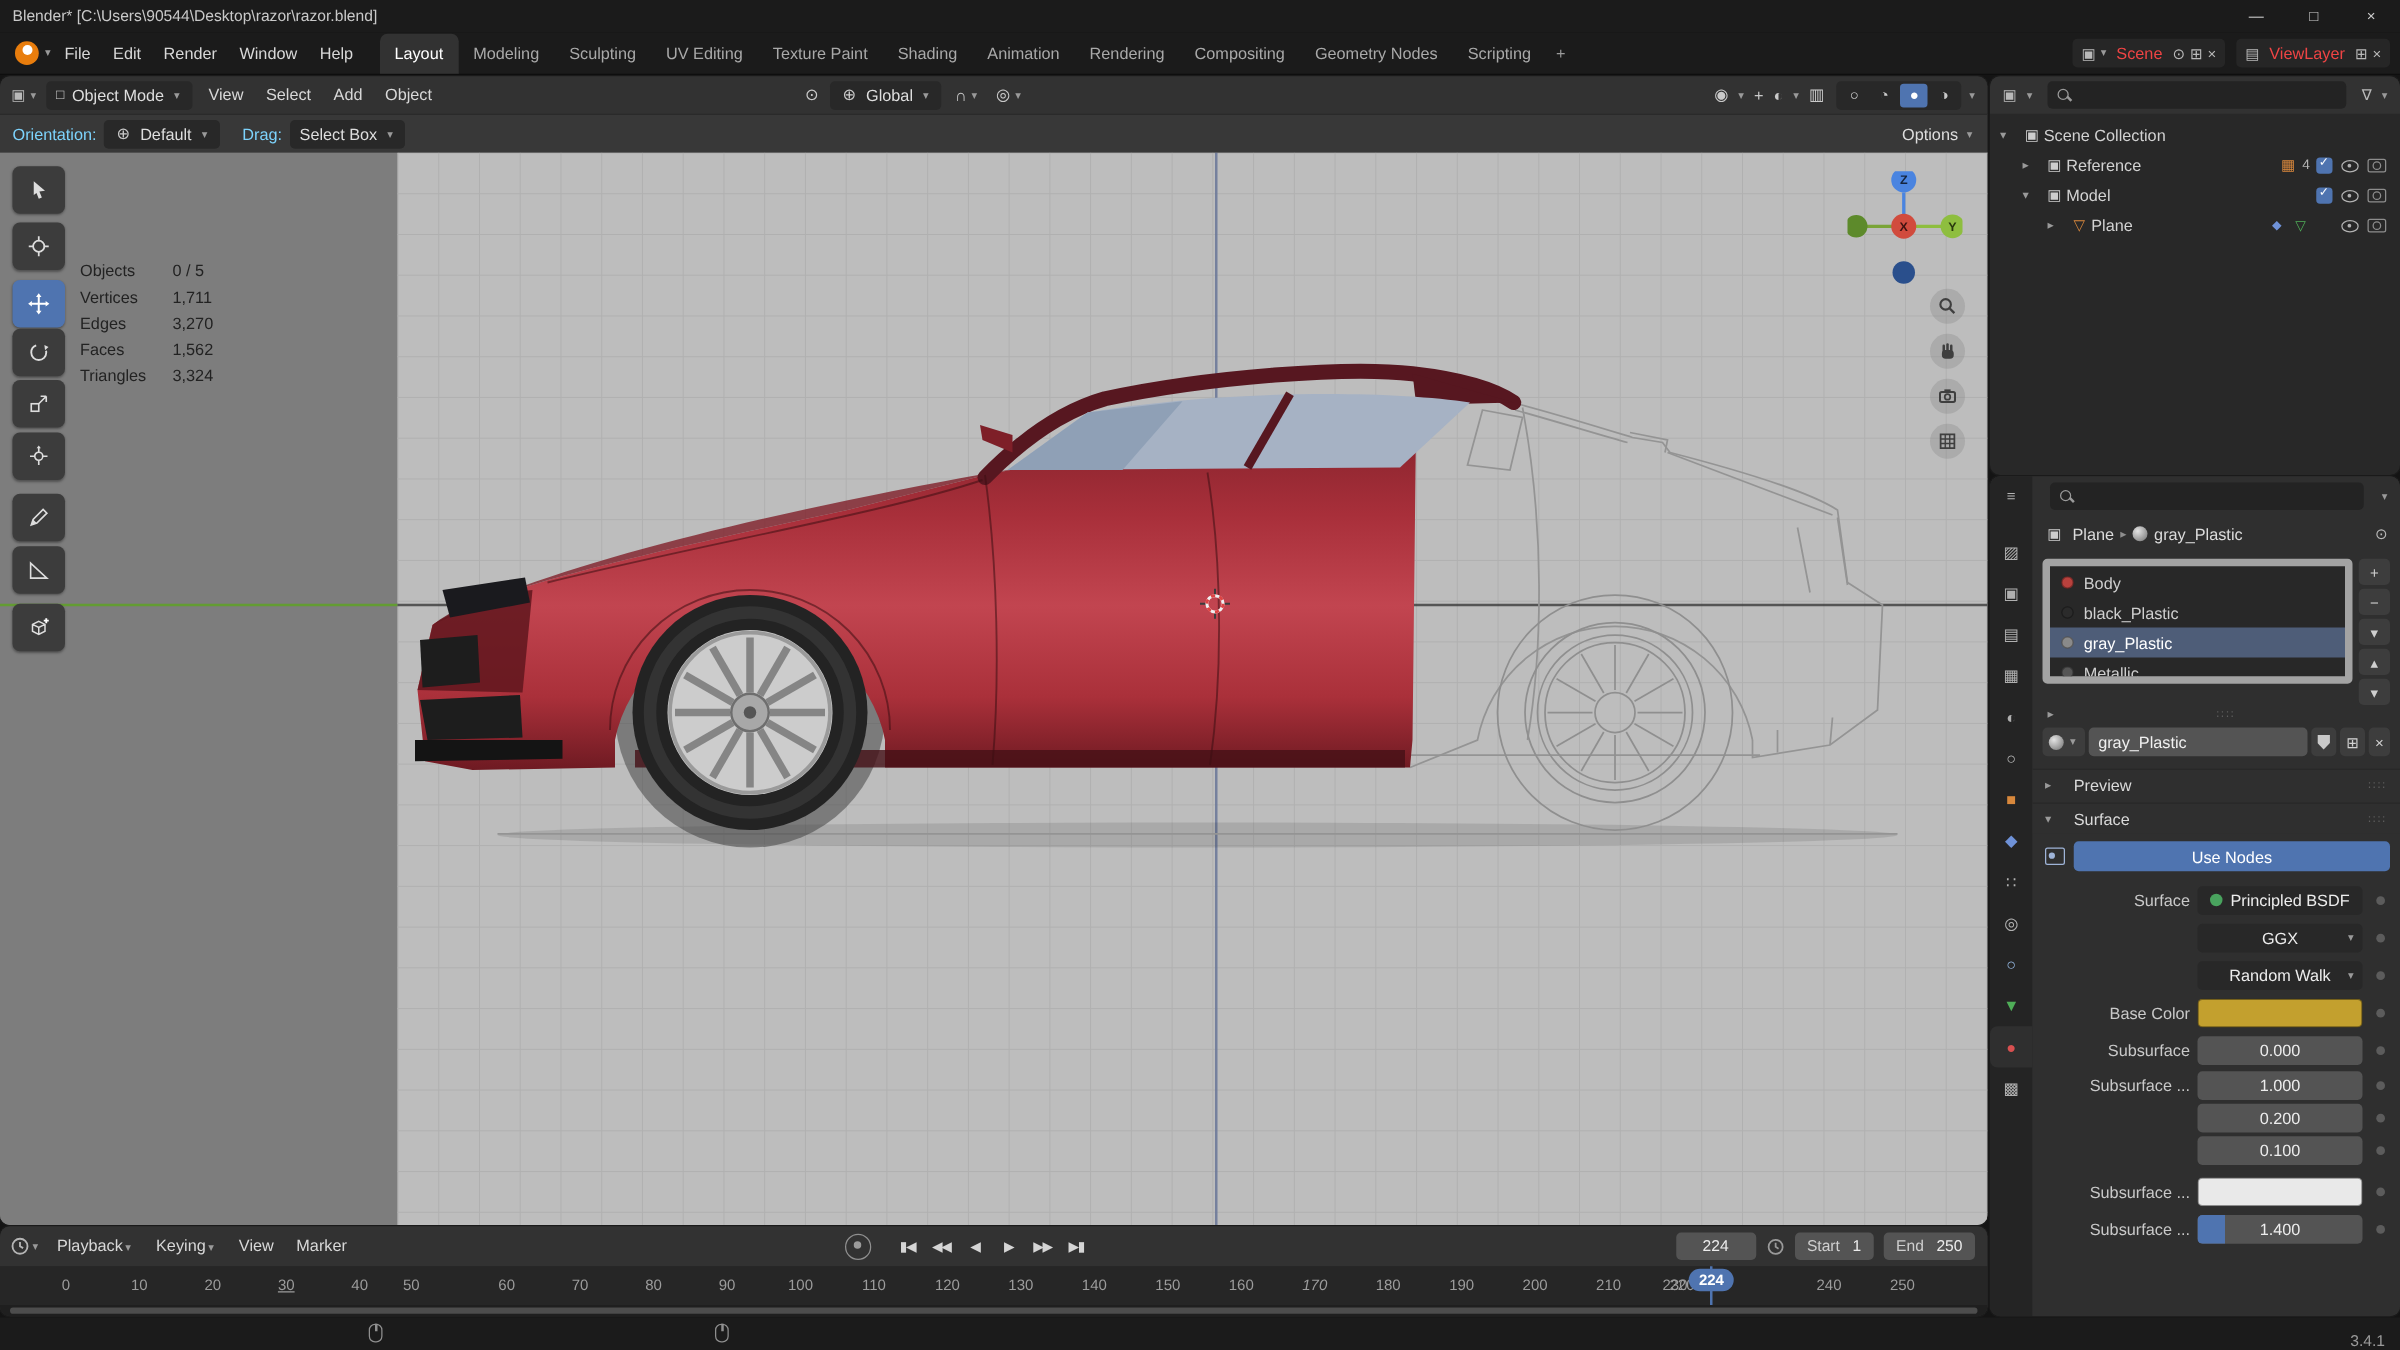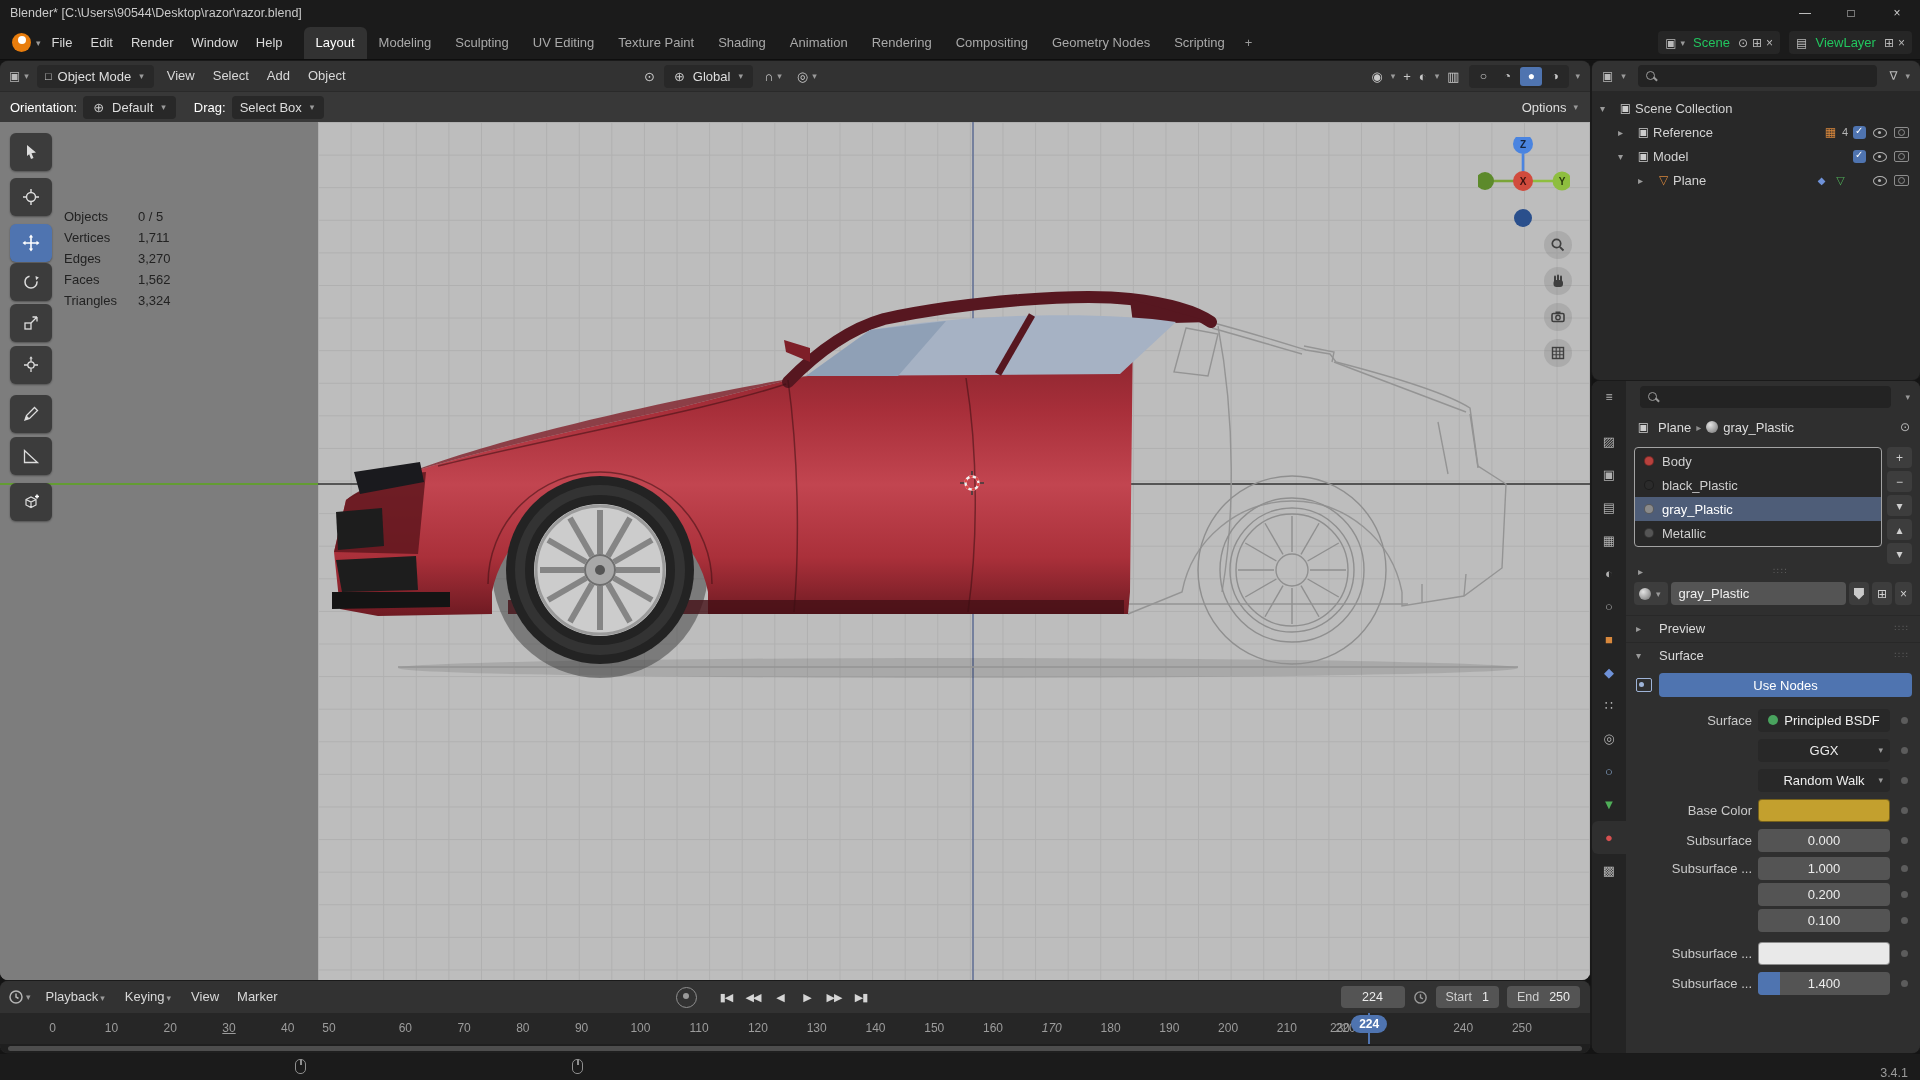--- a/index.html
+++ b/index.html
@@ -17,42 +17,42 @@
   .logo{width:19px;height:19px;border-radius:50%;background:#e87d0d;position:relative;margin:0 3px 0 4px}
   .logo::after{content:"";position:absolute;width:8px;height:8px;border-radius:50%;background:#fff;left:6px;top:3px}
   .menu-item{padding:0 9px;height:24px;line-height:24px;color:#d8d8d8;border-radius:4px;font-size:13px;white-space:nowrap}
   .tabs{display:flex;margin-left:12px;height:100%;align-items:flex-end}
   .tab{padding:8px 12px 9px;color:#a9a9a9;font-size:13px;border-radius:6px 6px 0 0;white-space:nowrap}
   .tab.active{background:#323232;color:#fff}
   .tab.addtab{color:#9a9a9a;padding:8px 8px 9px}
   .mb-right{margin-left:auto;display:flex;align-items:center;gap:3px}
   .mini-ic{color:#b9b9b9;font-size:12px;padding:0 2px}
   .chev{color:#9a9a9a;font-size:9px;padding:0 2px}
-  .sel-label{color:#22c55e;padding:0 6px;font-size:13px}
+  .sel-label{color:#ef4444;padding:0 6px;font-size:13px}
   .sel-group{display:flex;align-items:center;background:#262626;border-radius:4px;height:23px;padding:0 5px;margin-left:6px}
 
   
   .editor{position:absolute;background:#2f2f2f;border-radius:8px;overflow:hidden;box-shadow:0 0 0 1px #1a1a1a}
 
   
   .viewport{left:0;top:61px;width:1590px;height:919px}
   .vp-h1{height:30px;background:#323232;display:flex;align-items:center;padding:0 7px;position:relative;z-index:5}
   .vp-h2{height:31px;background:#383838;display:flex;align-items:center;padding:0 10px;border-top:1px solid #2a2a2a;position:relative;z-index:5}
   .dd{display:flex;align-items:center;background:#282828;border-radius:4px;height:23px;padding:0 8px;gap:6px;color:#dedede;white-space:nowrap}
   .mode-dd{margin-left:6px;margin-right:4px}
   .mode-ic{color:#d0d0d0;font-size:11px}
   .vp-menus{display:flex}
   .vp-center{position:absolute;left:642px;display:flex;align-items:center;gap:7px}
   .hic{color:#c9c9c9;font-size:13px;padding:0 2px}
   .iconbtn-g{display:flex;align-items:center;background:transparent;padding:0 2px}
   .vp-right{position:absolute;right:8px;display:flex;align-items:center;gap:4px}
   .shade-group{display:flex;align-items:center;background:#282828;border-radius:4px;height:23px;padding:0 3px;gap:2px;margin-left:4px}
   .shade{width:22px;height:19px;display:flex;align-items:center;justify-content:center;border-radius:3px;color:#c9c9c9;font-size:12px}
   .shade.active{background:#4f74b0;color:#fff}
-  .h2label{color:#ffffff;margin-right:6px}
+  .h2label{color:#7dd3fc;margin-right:6px}
   .h2group{display:flex;align-items:center;margin-right:18px}
   .options-dd{margin-left:auto;display:flex;align-items:center;gap:5px;color:#dedede}
 
   .vp-canvas{position:absolute;top:61px;left:0;right:0;bottom:0;background:#7d7d7d}
   .strip{position:absolute;left:0;top:0;width:318px;height:100%;background:#7d7d7d}
   .gridarea{position:absolute;left:318px;top:0;right:0;bottom:0;background-color:#bdbdbd;
     background-image:linear-gradient(to right,#b0b0b0 1px,transparent 1px),linear-gradient(to bottom,#b0b0b0 1px,transparent 1px);
     background-size:32.6px 32.6px}
   .axis-h{position:absolute;left:318px;right:0;top:361px;height:2px;background:rgba(58,58,58,.8);z-index:2}
   .axis-green{position:absolute;left:0;width:318px;top:361px;height:2px;background:#639c33;z-index:2}
@@ -105,21 +105,21 @@
   .nav-item{height:33px;display:flex;align-items:center;justify-content:center;font-size:13px;width:100%}
   .nav-item.active{background:#2f2f2f;border-radius:6px 0 0 6px}
   .prop-main{position:absolute;left:34px;top:0;right:0;bottom:0;background:#2f2f2f}
   .prop-search-row{height:32px;display:flex;align-items:center;padding:0 8px;gap:6px}
   .breadcrumb{height:28px;display:flex;align-items:center;padding:0 8px;gap:5px;font-size:13px;color:#dcdcdc}
   .bc-sep{color:#8d8d8d;font-size:10px}
   .sphere{width:13px;height:13px;border-radius:50%;background:radial-gradient(circle at 35% 32%,#e3e3e3,#6f6f6f)}
   .sphere.sm{width:12px;height:12px}
   .pcontent{padding:4px 8px 0;display:flex;flex-direction:column}
   .slots-wrap{display:flex;align-items:flex-start;margin-top:2px}
-  .slot-list{flex:1;background:#282828;border:1px solid #a3a3a3;border-radius:4px;overflow:hidden;height:100px;padding-top:1px}
+  .slot-list{flex:1;background:#282828;border:6px solid #a3a3a3;border-radius:4px;overflow:hidden;height:100px;padding-top:1px}
   .slot-row{height:24px;display:flex;align-items:center;gap:8px;padding:0 9px;color:#cfcfcf}
   .slot-row.selected{background:#4e5d78;color:#fff}
   .slot-dot{width:10px;height:10px;border-radius:50%;border:1px solid rgba(0,0,0,.35)}
   .slot-btns{width:25px;display:flex;flex-direction:column;gap:3px;margin-left:5px}
   .sbtn{height:21px;background:#3d3d3d;border-radius:4px;display:flex;align-items:center;justify-content:center;color:#cfcfcf;font-size:12px}
   .grip-row{height:14px;display:flex;align-items:center;justify-content:space-between;padding:0 4px;color:#6a6a6a}
   .grip{letter-spacing:2px;font-size:9px;color:#5e5e5e}
   .db-row{display:flex;align-items:center;gap:3px;margin:4px 0 8px}
   .f-mini{height:23px;background:#3d3d3d;border-radius:4px;display:flex;align-items:center;justify-content:center;padding:0 5px;color:#d2d2d2;font-size:12px;gap:3px}
   .f-name{flex:1;height:23px;background:#545454;border-radius:4px;display:flex;align-items:center;padding:0 8px;color:#f0f0f0}

